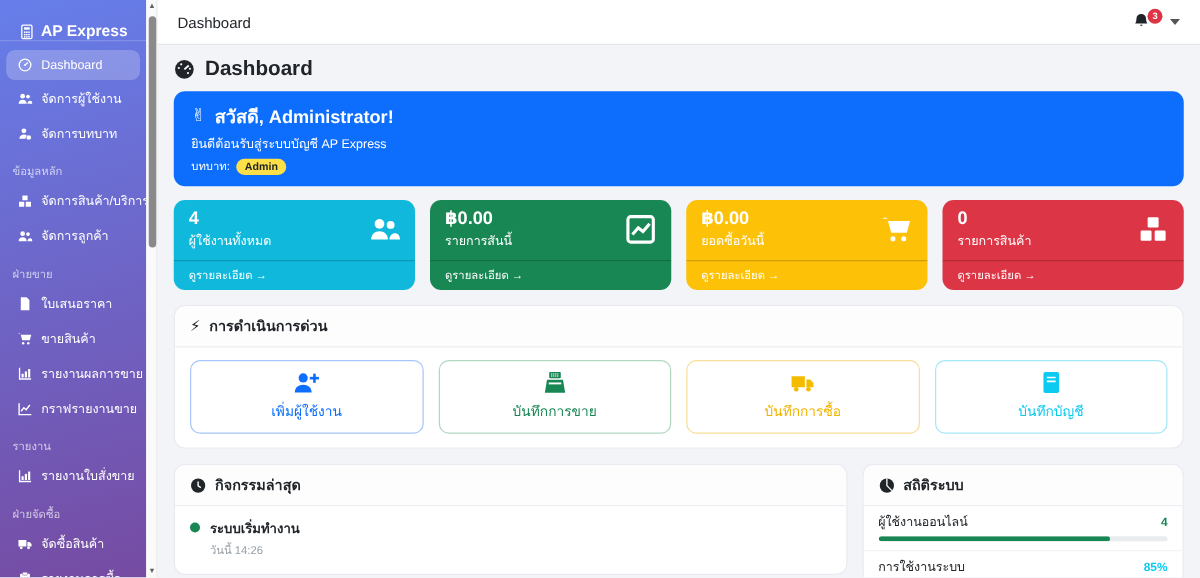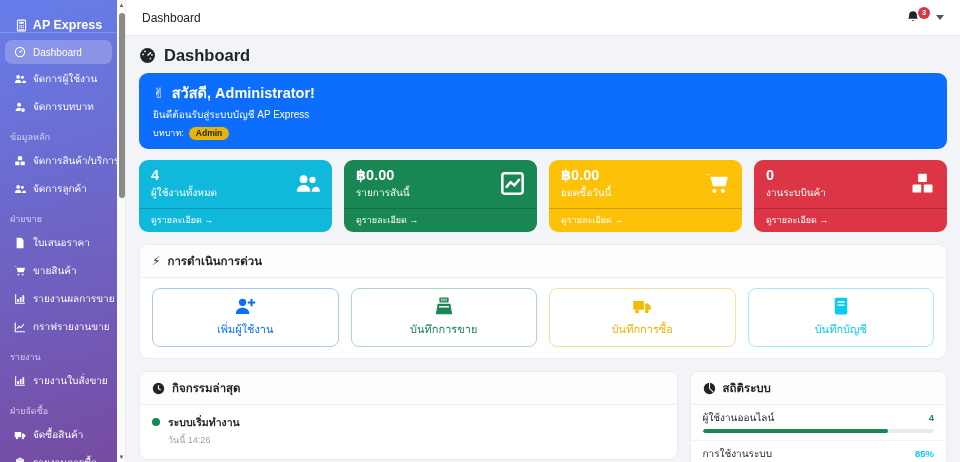--- a/index.html
+++ b/index.html
@@ -35,21 +35,21 @@
 
   .content { flex:1; padding:6px 13px 0 13px; overflow:hidden; }
   .page-title { display:flex; align-items:center; gap:8px; font-size:16.5px; font-weight:600; margin:4px 0 8px 0; }
   .page-title svg { width:17px; height:17px; }
 
   .banner { background:#0d6efd; color:#fff; border-radius:9px; padding:8px 14px 9px 14px; margin-bottom:11px; }
   .banner-title { font-size:14.5px; font-weight:bold; display:flex; align-items:center; gap:7px; }
   .hand { font-size:14px; }
   .banner-sub { font-size:10px; margin-top:3px; }
   .banner-role { font-size:9px; margin-top:4px; display:flex; align-items:center; gap:5px; }
-  .role-badge { background:#eab308; color:#212529; font-size:8.5px; font-weight:bold; border-radius:7px; padding:1.5px 7px; }
+  .role-badge { background:#fde047; color:#212529; font-size:8.5px; font-weight:bold; border-radius:7px; padding:1.5px 7px; }
 
   .stats-row { display:flex; gap:12px; margin-bottom:12px; }
   .stat-card { flex:1; border-radius:9px; color:#fff; overflow:hidden; cursor:pointer; }
   .stat-card.c-info    { background:#10b9dc; }
   .stat-card.c-success { background:#198754; }
   .stat-card.c-warning { background:#fdc107; }
   .stat-card.c-danger  { background:#dc3545; }
   .stat-body { padding:7px 12px 8px 12px; position:relative; min-height:44px; }
   .stat-value { font-size:14.5px; font-weight:bold; }
   .stat-label { font-size:10px; margin-top:2px; }
@@ -303,21 +303,21 @@
                 <path d="M1 2h1.9l.4 1.7h11.4l-1.6 6H5.1L3.4 3.6 3 2.6H1z"></path>
                 <circle cx="6" cy="12.8" r="1.3"></circle>
                 <circle cx="11.5" cy="12.8" r="1.3"></circle>
               </svg>
           </div>
           <div class="stat-footer">ดูรายละเอียด →</div>
         </div>
         <div class="stat-card c-danger">
           <div class="stat-body">
             <div class="stat-value">0</div>
-            <div class="stat-label">งานระบบินค้า</div>
+            <div class="stat-label">รายการสินค้า</div>
             <svg viewBox="0 0 16 16" fill="#fff">
                 <rect x="5.2" y="1.8" width="5.6" height="5.2" rx=".6"></rect>
                 <rect x="1.6" y="8.6" width="5.6" height="5.2" rx=".6"></rect>
                 <rect x="8.8" y="8.6" width="5.6" height="5.2" rx=".6"></rect>
               </svg>
           </div>
           <div class="stat-footer">ดูรายละเอียด →</div>
         </div>
       </div>
 

